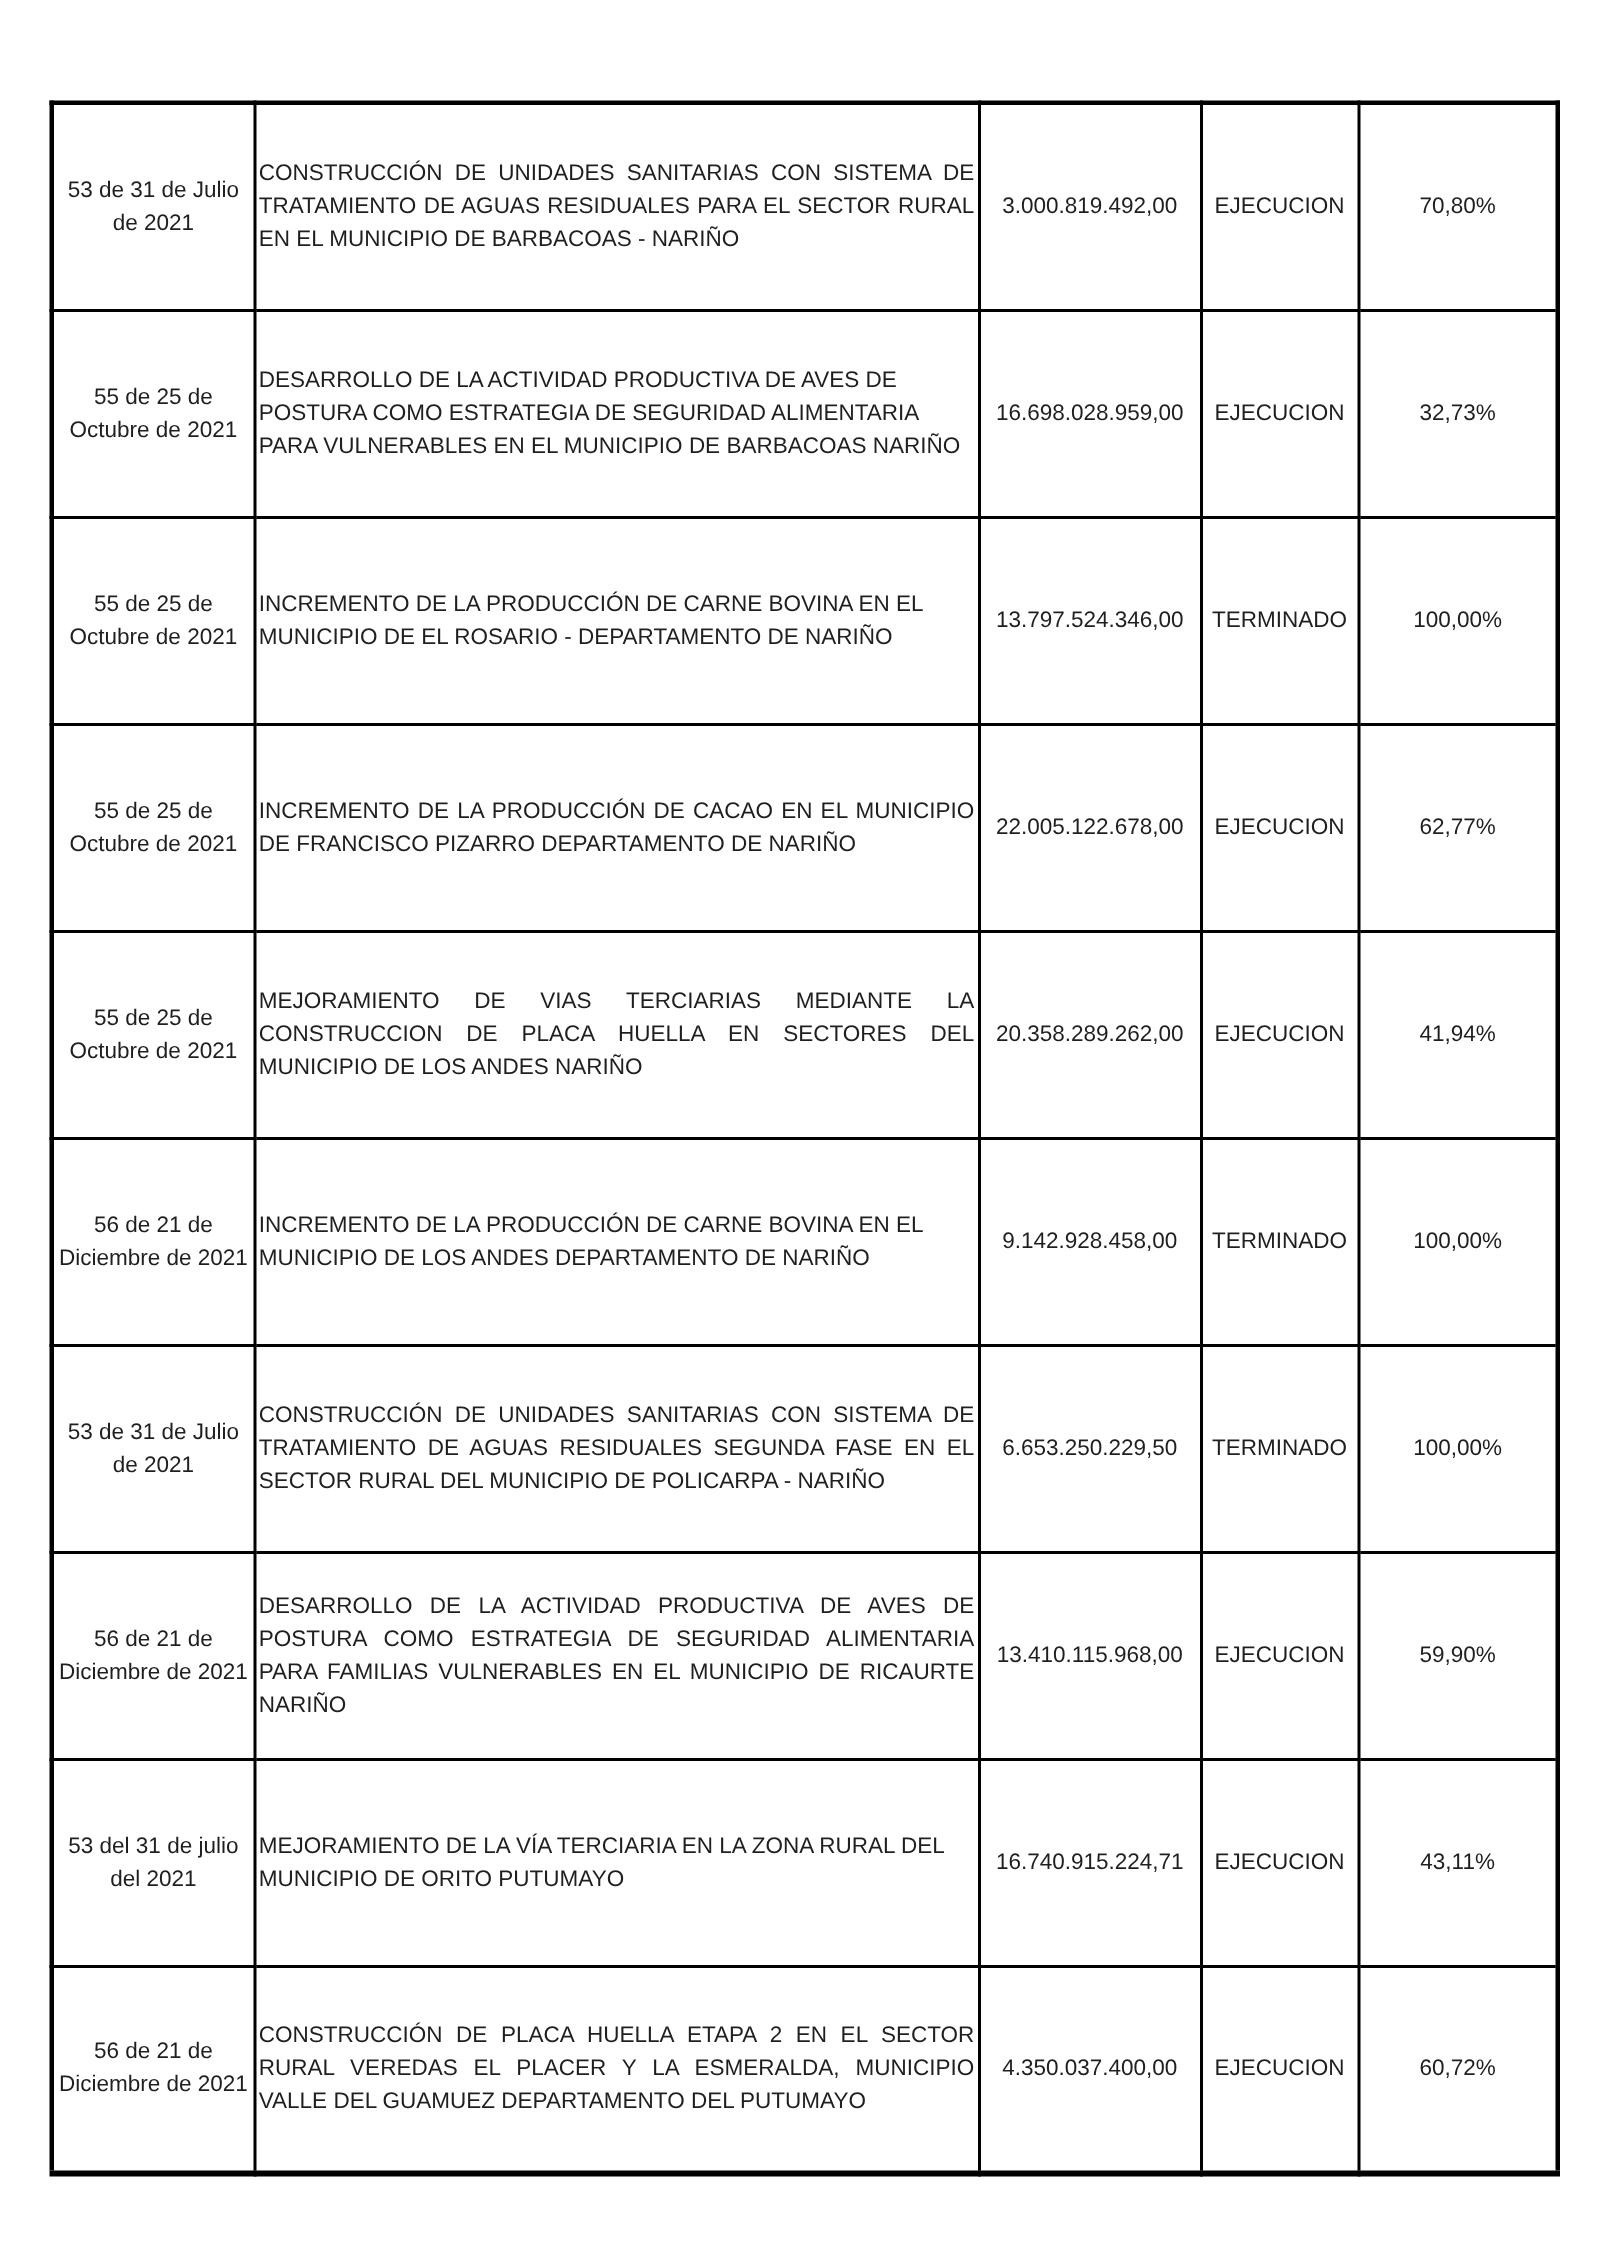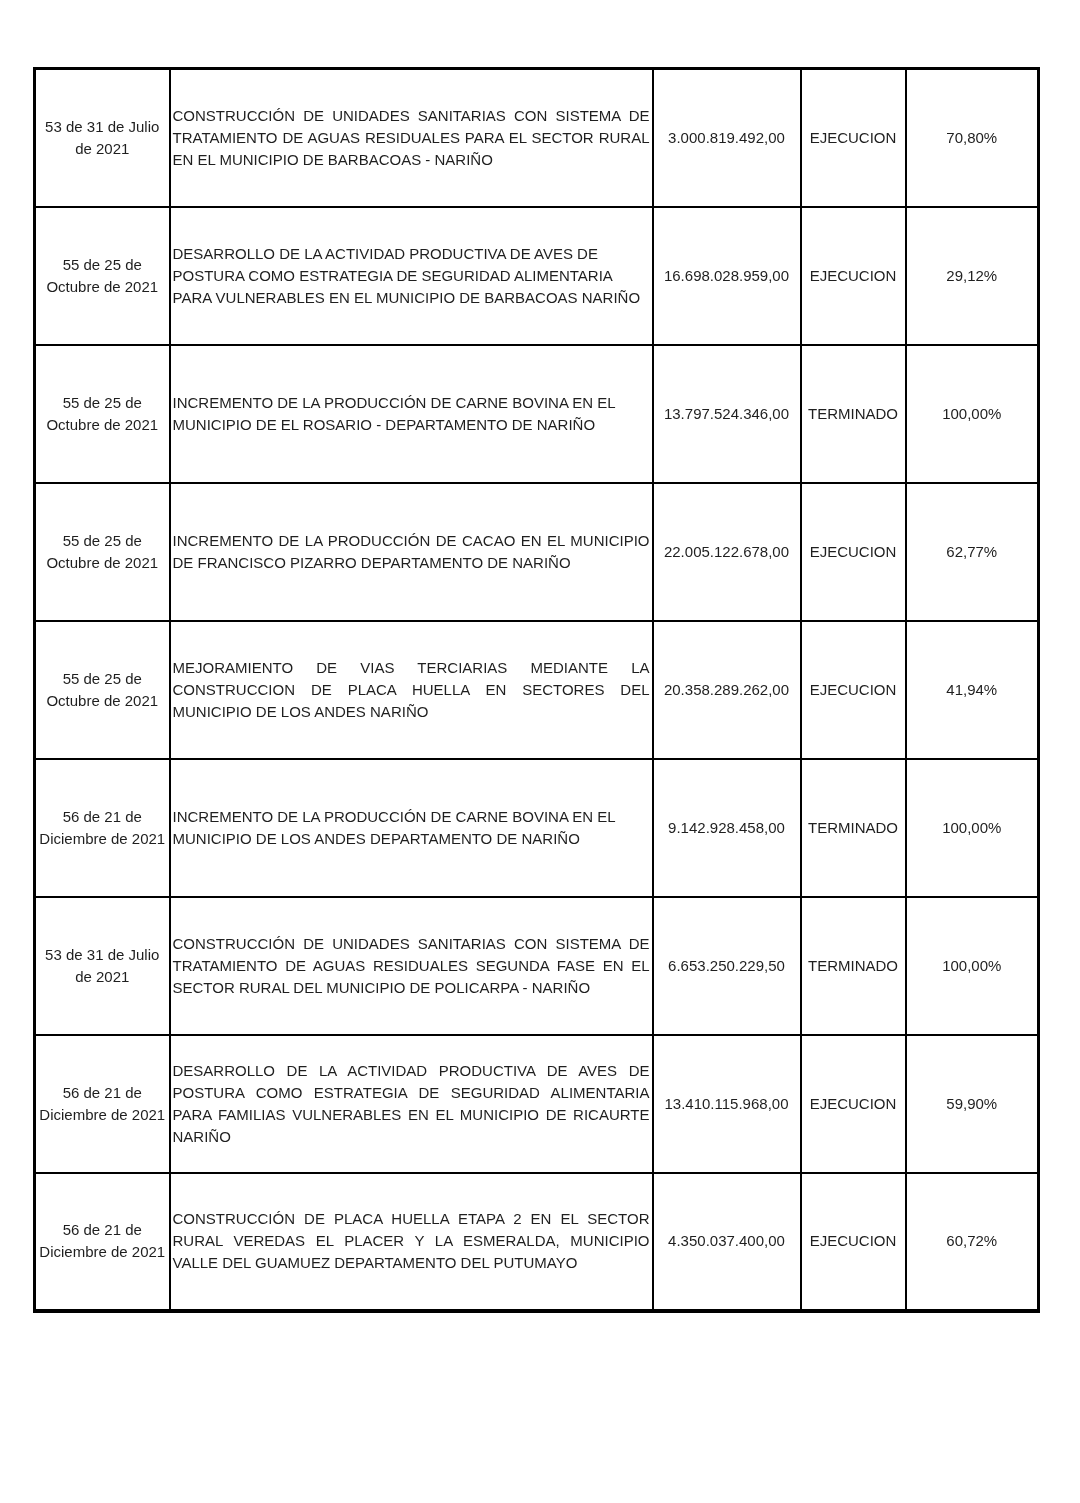--- a/index.html
+++ b/index.html
@@ -79,21 +79,21 @@
     <td class="cell-value">3.000.819.492,00</td>
     <td class="cell-status">EJECUCION</td>
     <td class="cell-progress">70,80%</td>
   </tr>
 
   <tr class="table-row">
     <td class="cell-date">55 de 25 de Octubre de 2021</td>
     <td class="cell-desc">DESARROLLO DE LA ACTIVIDAD PRODUCTIVA DE AVES DE POSTURA COMO ESTRATEGIA DE SEGURIDAD ALIMENTARIA PARA VULNERABLES EN EL MUNICIPIO DE BARBACOAS NARIÑO</td>
     <td class="cell-value">16.698.028.959,00</td>
     <td class="cell-status">EJECUCION</td>
-    <td class="cell-progress">29,12%</td>
+    <td class="cell-progress">32,73%</td>
   </tr>
 
   <tr class="table-row">
     <td class="cell-date">55 de 25 de Octubre de 2021</td>
     <td class="cell-desc">INCREMENTO DE LA PRODUCCIÓN DE CARNE BOVINA EN EL MUNICIPIO DE EL ROSARIO - DEPARTAMENTO DE NARIÑO</td>
     <td class="cell-value">13.797.524.346,00</td>
     <td class="cell-status">TERMINADO</td>
     <td class="cell-progress">100,00%</td>
   </tr>
 
@@ -130,20 +130,27 @@
   </tr>
 
   <tr class="table-row">
     <td class="cell-date">56 de 21 de Diciembre de 2021</td>
     <td class="cell-desc justify">DESARROLLO DE LA ACTIVIDAD PRODUCTIVA DE AVES DE POSTURA COMO ESTRATEGIA DE SEGURIDAD ALIMENTARIA PARA FAMILIAS VULNERABLES EN EL MUNICIPIO DE RICAURTE NARIÑO</td>
     <td class="cell-value">13.410.115.968,00</td>
     <td class="cell-status">EJECUCION</td>
     <td class="cell-progress">59,90%</td>
   </tr>
 
+  <tr class="table-row">
+    <td class="cell-date">53 del 31 de julio del 2021</td>
+    <td class="cell-desc">MEJORAMIENTO DE LA VÍA TERCIARIA EN LA ZONA RURAL DEL MUNICIPIO DE ORITO PUTUMAYO</td>
+    <td class="cell-value">16.740.915.224,71</td>
+    <td class="cell-status">EJECUCION</td>
+    <td class="cell-progress">43,11%</td>
+  </tr>
 
   <tr class="table-row">
     <td class="cell-date">56 de 21 de Diciembre de 2021</td>
     <td class="cell-desc justify">CONSTRUCCIÓN DE PLACA HUELLA ETAPA 2 EN EL SECTOR RURAL VEREDAS EL PLACER Y LA ESMERALDA, MUNICIPIO VALLE DEL GUAMUEZ DEPARTAMENTO DEL PUTUMAYO</td>
     <td class="cell-value">4.350.037.400,00</td>
     <td class="cell-status">EJECUCION</td>
     <td class="cell-progress">60,72%</td>
   </tr>
 </tbody>
 </table>

